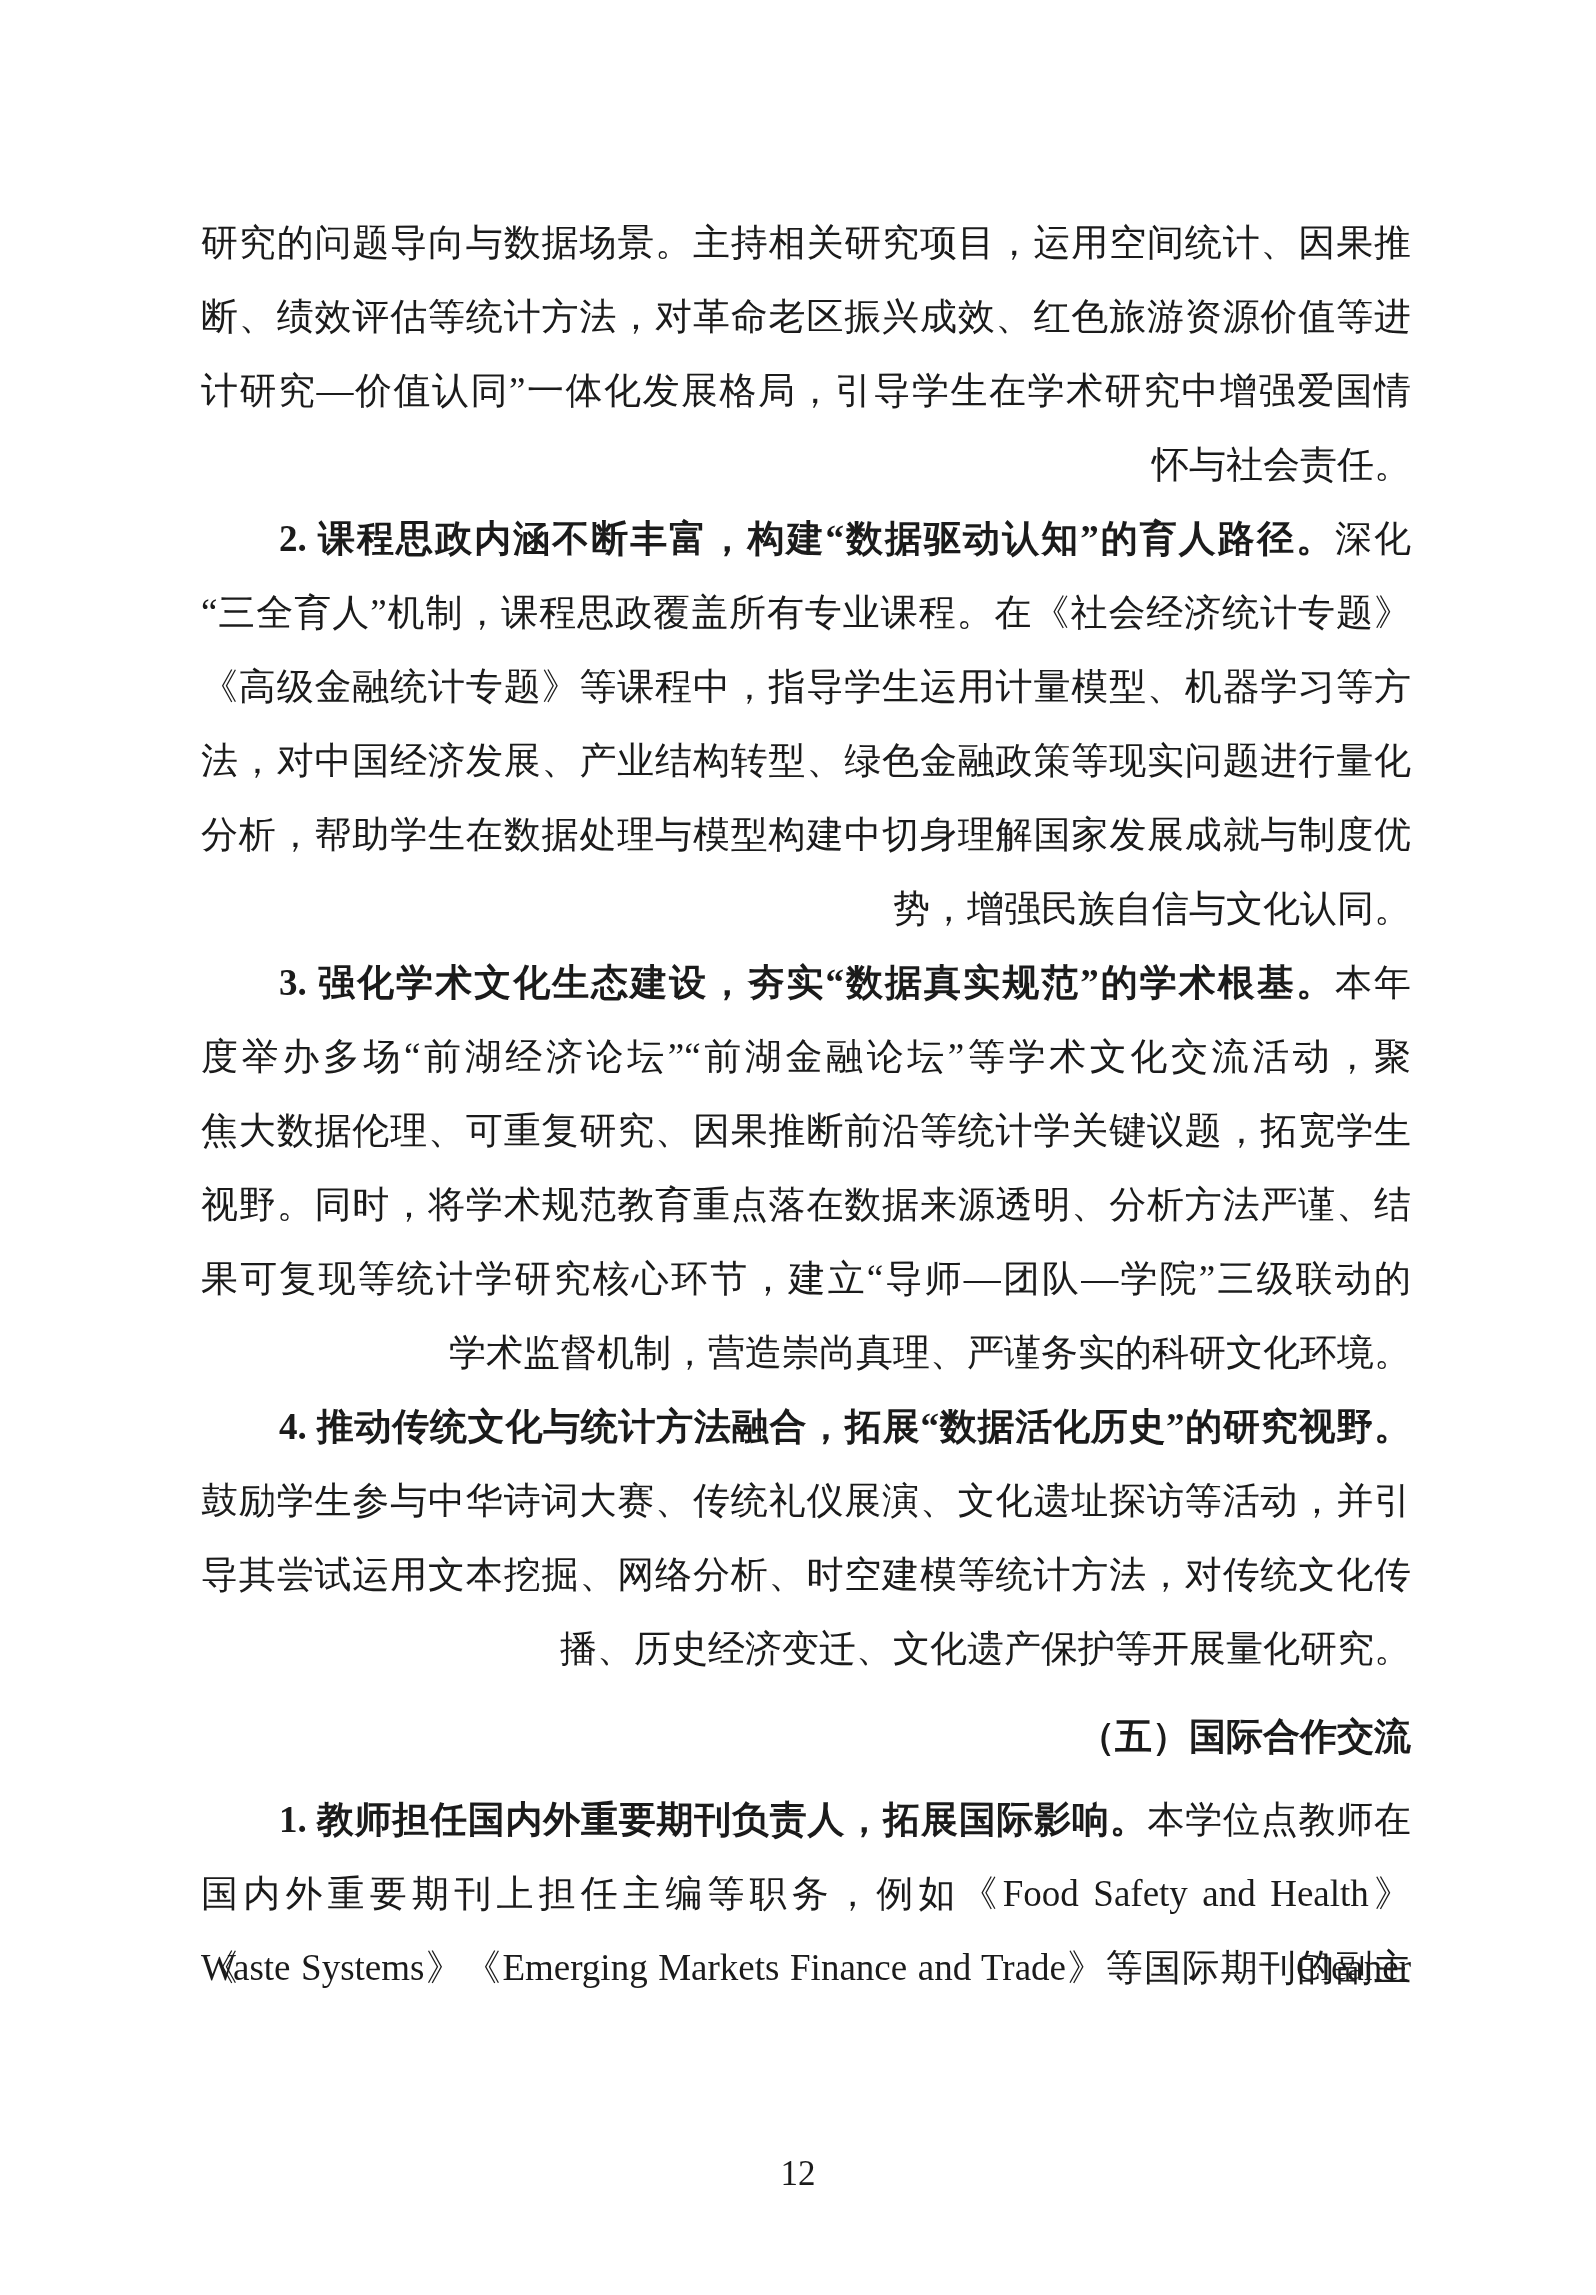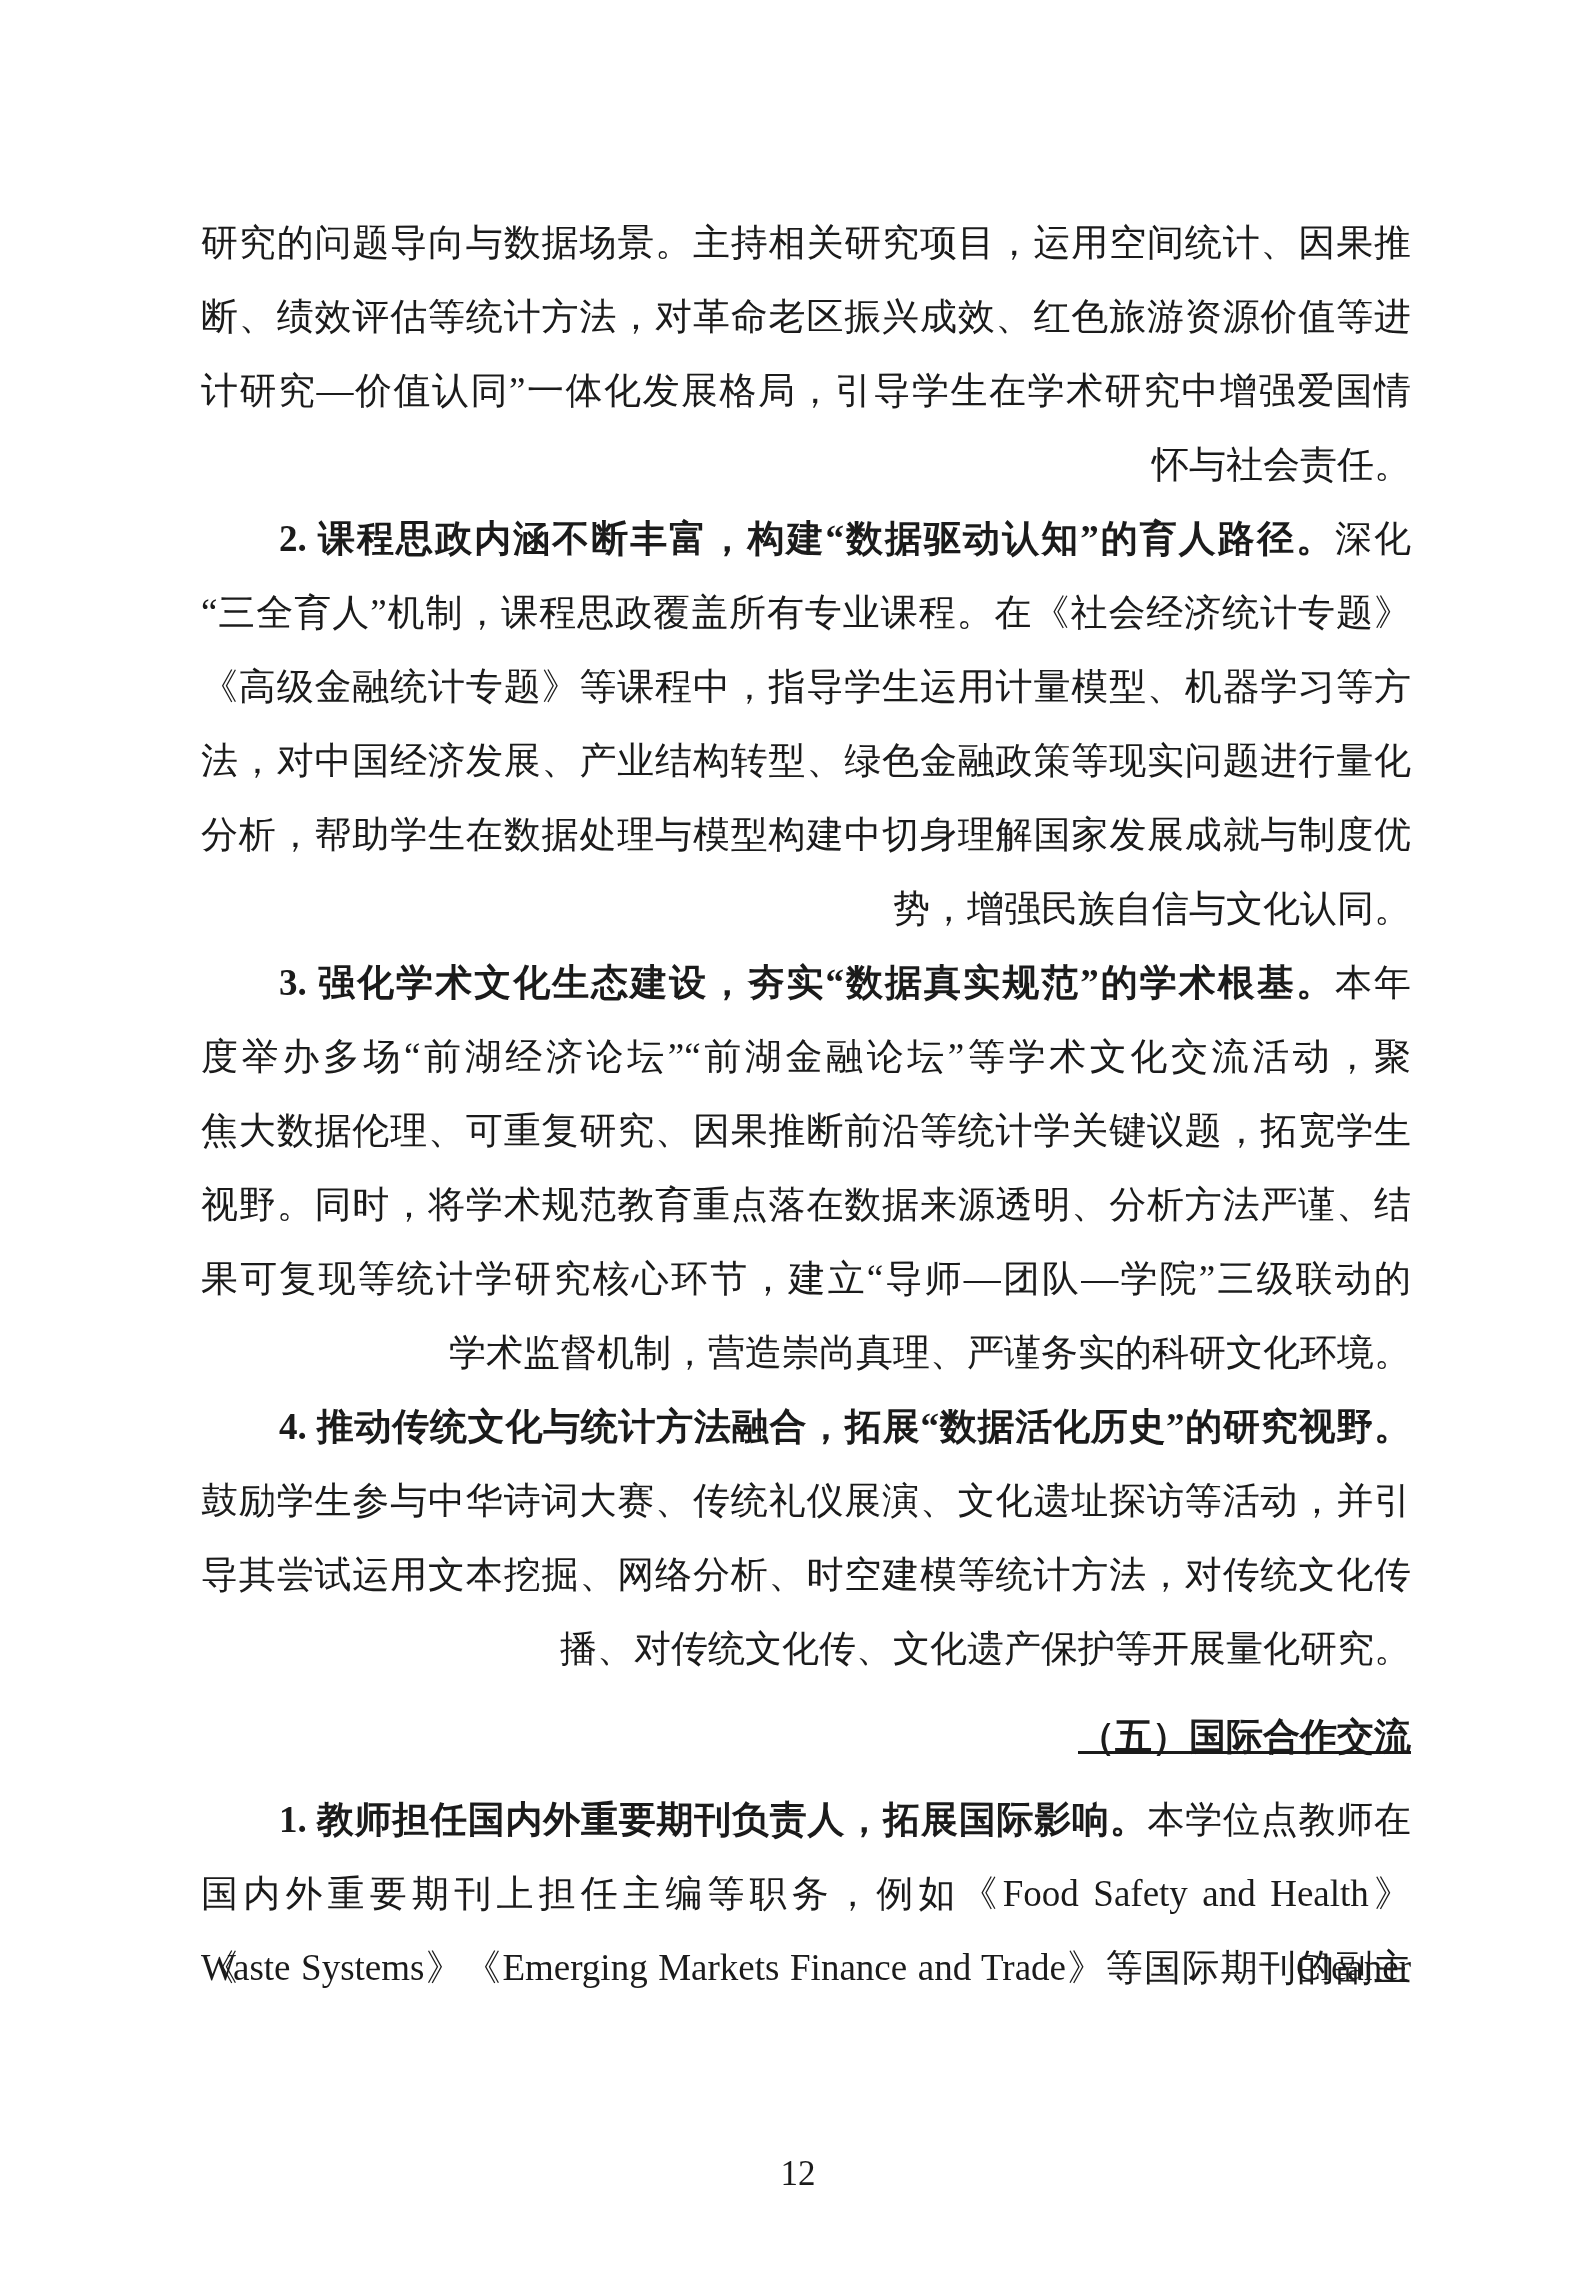--- a/index.html
+++ b/index.html
@@ -34,21 +34,20 @@
   .ln.j {
     white-space: normal;
     text-align: justify;
     text-align-last: justify;
   }
   .ln.ind { text-indent: 78px; }
   .ln.head {
     margin-top: 14px;
     margin-bottom: 9.4px;
     height: 74px;
-    text-decoration: underline;
   }
   .b { font-weight: bold; }
   .page-number {
     position: absolute;
     left: 0;
     top: 2137px;
     width: 100%;
     text-align: center;
     font-size: 35px;
     line-height: 41px;
@@ -76,21 +75,21 @@
     <div class="ln j ind"><span class="b">3. 强化学术文化生态建设，夯实“数据真实规范”的学术根基。</span><span>本年</span></div>
     <div class="ln j"><span>度举办多场“前湖经济论坛”“前湖金融论坛”等学术文化交流活动，聚</span></div>
     <div class="ln j"><span>焦大数据伦理、可重复研究、因果推断前沿等统计学关键议题，拓宽学生</span></div>
     <div class="ln j"><span>视野。同时，将学术规范教育重点落在数据来源透明、分析方法严谨、结</span></div>
     <div class="ln j"><span>果可复现等统计学研究核心环节，建立“导师—团队—学院”三级联动的</span></div>
     <div class="ln"><span>学术监督机制，营造崇尚真理、严谨务实的科研文化环境。</span></div>
 
     <div class="ln j ind"><span class="b">4. 推动传统文化与统计方法融合，拓展“数据活化历史”的研究视野。</span></div>
     <div class="ln j"><span>鼓励学生参与中华诗词大赛、传统礼仪展演、文化遗址探访等活动，并引</span></div>
     <div class="ln j"><span>导其尝试运用文本挖掘、网络分析、时空建模等统计方法，对传统文化传</span></div>
-    <div class="ln"><span>播、对传统文化传、文化遗产保护等开展量化研究。</span></div>
+    <div class="ln"><span>播、历史经济变迁、文化遗产保护等开展量化研究。</span></div>
 
     <div class="ln ind head"><span class="b">（五）国际合作交流</span></div>
 
     <div class="ln j ind"><span class="b">1. 教师担任国内外重要期刊负责人，拓展国际影响。</span><span>本学位点教师在</span></div>
     <div class="ln j"><span>国内外重要期刊上担任主编等职务，例如《Food Safety and Health》《Cleaner</span></div>
     <div class="ln j"><span>Waste Systems》《Emerging Markets Finance and Trade》等国际期刊的副主</span></div>
 
   </div>
 
   <div class="page-number">12</div>

